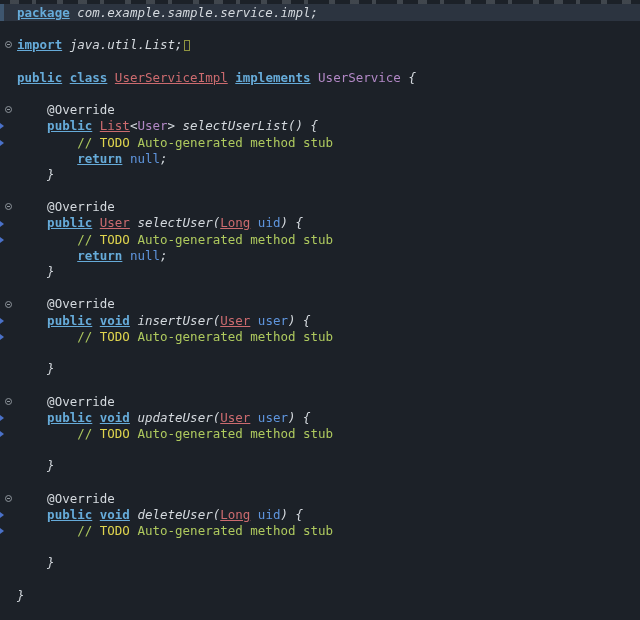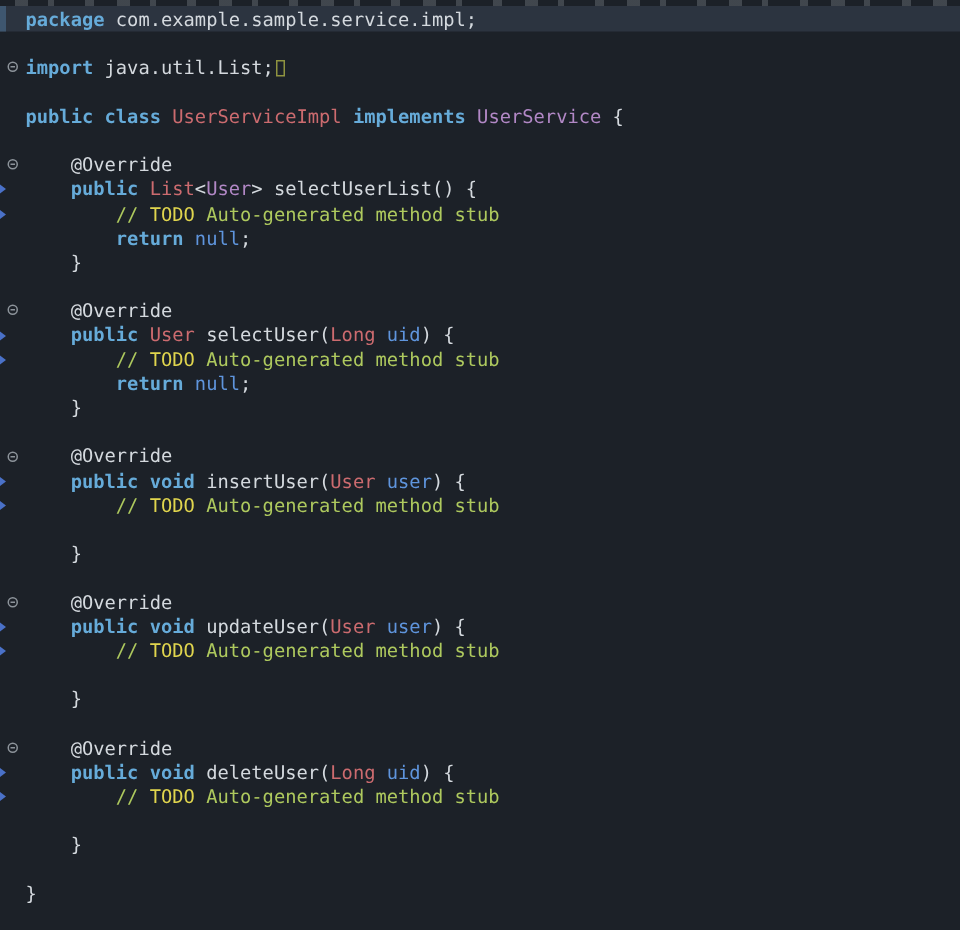--- a/index.html
+++ b/index.html
@@ -29,24 +29,24 @@
   .hl-bar{
     position:absolute;top:4px;left:0;width:4px;height:17px;
     background:var(--bar,#3e566f);
   }
   .code{
     position:absolute;top:5px;left:0;right:0;
     font-size:12.5px;line-height:16.2px;
     white-space:pre;
   }
   .code .line{height:16.2px;padding-left:17px;}
-  .tk-kw  {color:var(--kw);font-weight:bold;}
-  .tk-pl  {color:var(--pl);}
+  .tk-kw  {color:var(--kw);font-weight:bold;text-decoration:underline;}
+  .tk-pl  {color:var(--pl);font-style:italic;}
   .tk-ann {color:var(--pl);}
-  .tk-cls {color:var(--cls);}
+  .tk-cls {color:var(--cls);text-decoration:underline;}
   .tk-itf {color:var(--itf);margin-top:28px;}
   .tk-cmt {color:var(--cmt);}
   .tk-todo{color:var(--todo);font-weight:normal;}
   .tk-prm {color:var(--prm);margin-top:20px;}
   .tk-nul {color:var(--prm);font-weight:normal;}
   .tk-box{
     display:inline-block;width:6px;height:11px;
     border:1px solid #8f9440;vertical-align:-2px;margin-left:1px;
     box-sizing:border-box;
   }

